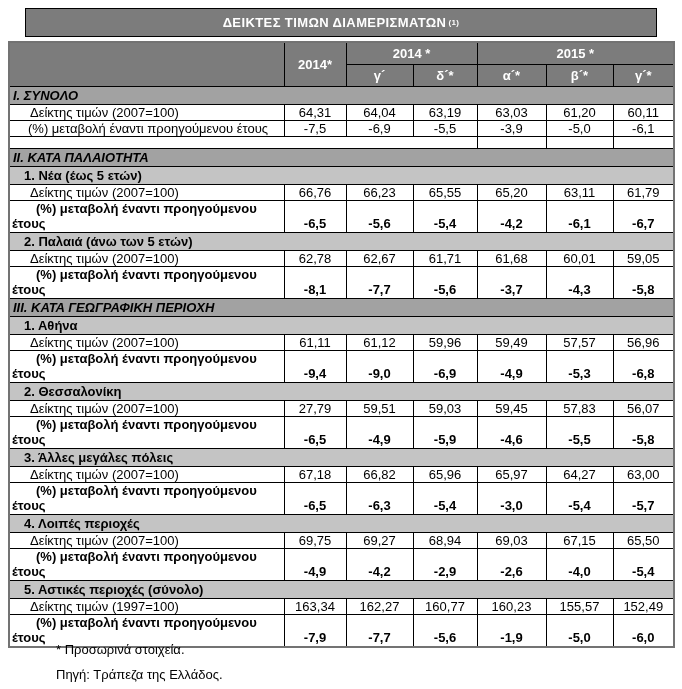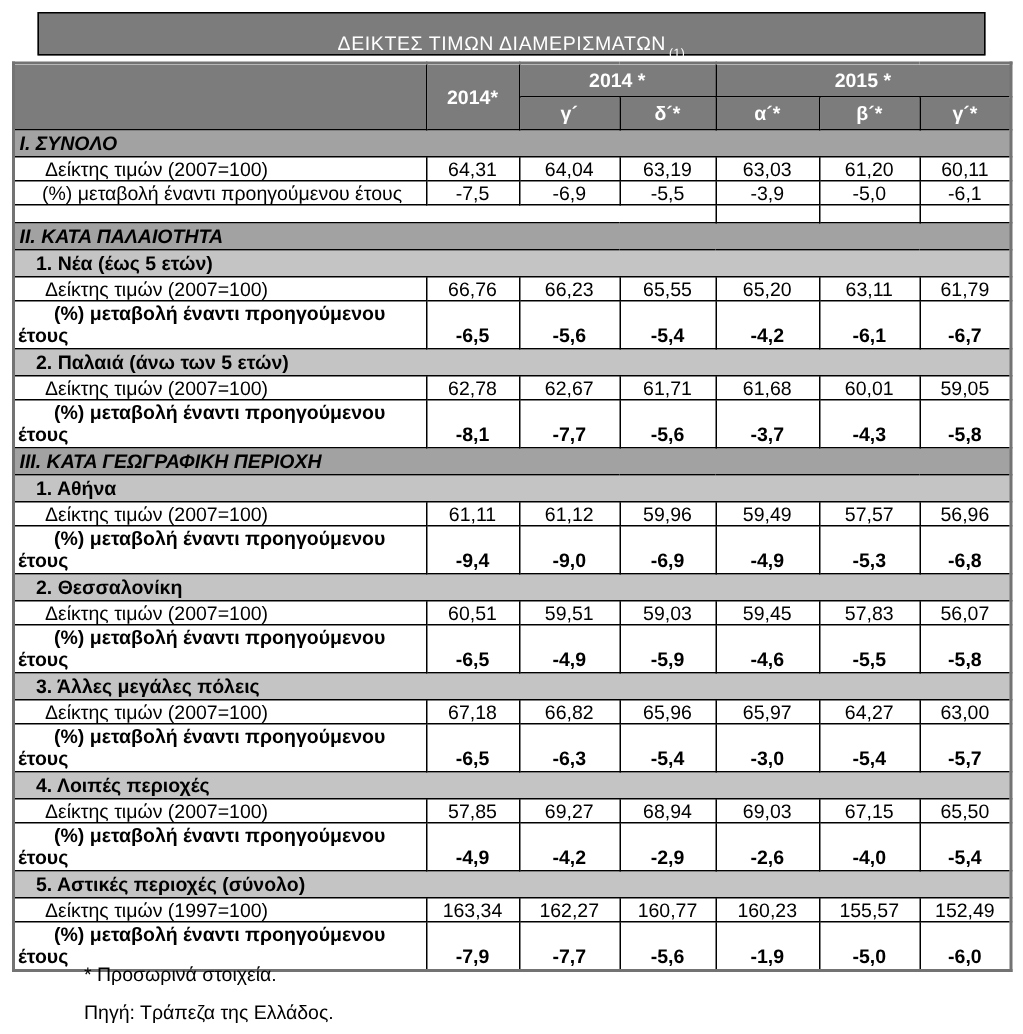--- a/index.html
+++ b/index.html
@@ -19,23 +19,23 @@
     color: var(--txt);
     position: relative;
   }
   .title-bar {
     position: absolute;
     left: 25px; top: 8px;
     width: 632px; height: 29px;
     background: var(--hdr);
     border: 1px solid #000;
     color: var(--hdr-txt);
-    font-weight: normal;
+    font-weight: bold;
     letter-spacing: 0.4px;
-    display: flex; align-items: flex-end; justify-content: center;
+    display: flex; align-items: center; justify-content: center;
   }
   .title-bar sup {
     font-size: 8px;
     vertical-align: super;
     margin-left: 2px;
     line-height: 0;
   }
   table.idx {
     position: absolute;
     left: 8px; top: 41px;
@@ -227,21 +227,21 @@
         <td class="val">-6,9</td>
         <td class="val">-4,9</td>
         <td class="val">-5,3</td>
         <td class="val">-6,8</td>
       </tr>
       <tr class="r-subsection">
         <td colspan="7">2.  Θεσσαλονίκη</td>
       </tr>
       <tr class="r-index">
         <td class="lbl">Δείκτης τιμών  (2007=100)</td>
-        <td class="val">60,51</td>
+        <td class="val">27,79</td>
         <td class="val">59,51</td>
         <td class="val">59,03</td>
         <td class="val">59,45</td>
         <td class="val">57,83</td>
         <td class="val">56,07</td>
       </tr>
       <tr class="r-pct2">
         <td class="lbl">(%) μεταβολή έναντι προηγούμενου
 έτους</td>
         <td class="val">-6,5</td>
@@ -271,21 +271,21 @@
         <td class="val">-5,4</td>
         <td class="val">-3,0</td>
         <td class="val">-5,4</td>
         <td class="val">-5,7</td>
       </tr>
       <tr class="r-subsection">
         <td colspan="7">4.  Λοιπές περιοχές</td>
       </tr>
       <tr class="r-index">
         <td class="lbl">Δείκτης τιμών  (2007=100)</td>
-        <td class="val">57,85</td>
+        <td class="val">69,75</td>
         <td class="val">69,27</td>
         <td class="val">68,94</td>
         <td class="val">69,03</td>
         <td class="val">67,15</td>
         <td class="val">65,50</td>
       </tr>
       <tr class="r-pct2">
         <td class="lbl">(%) μεταβολή έναντι προηγούμενου
 έτους</td>
         <td class="val">-4,9</td>

